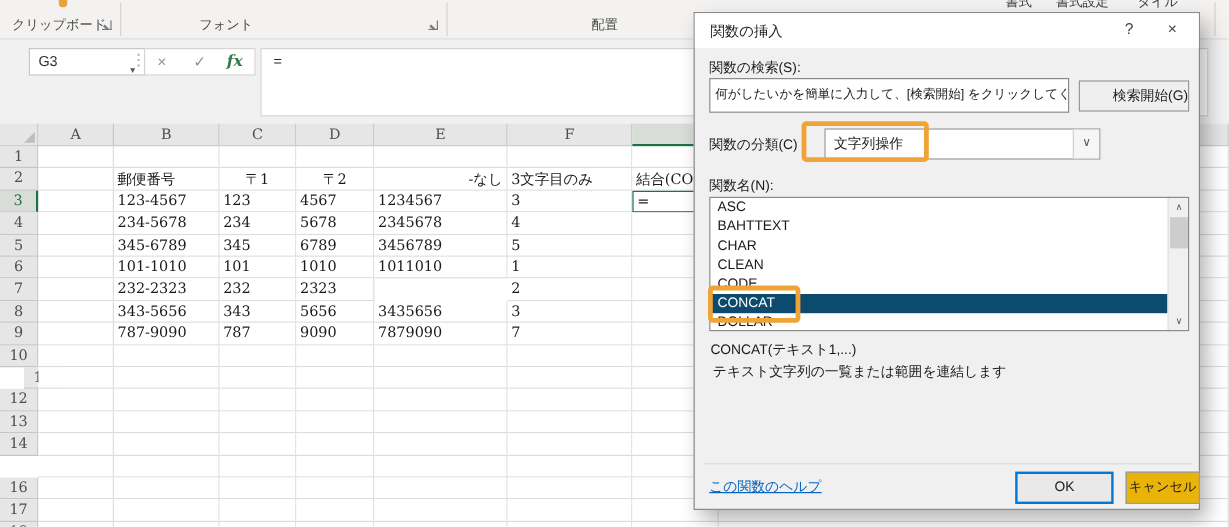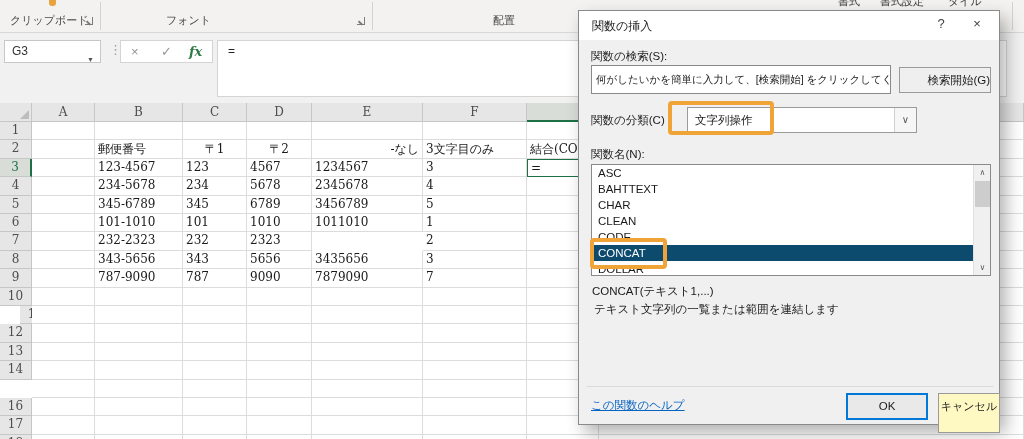--- a/index.html
+++ b/index.html
@@ -12,21 +12,21 @@
   .grp-label { position:absolute; top:13px; font-size:11px; color:#4a4a4a; }
   .vdiv { position:absolute; top:2px; width:1px; height:28px; background:#d5d3d1; }
   .launcher { position:absolute; top:16px; width:10px; height:10px; }
   .launcher::before { content:""; position:absolute; right:1px; bottom:1px; width:7px; height:7px; border-right:1.5px solid #7b7b7b; border-bottom:1.5px solid #7b7b7b; }
   .launcher::after { content:""; position:absolute; right:3px; bottom:3px; width:5px; height:1.5px; background:#7b7b7b; transform:rotate(45deg); }
   .clipped-label { position:absolute; top:-6px; font-size:11px; color:#3b3b3b; }
   #brush-tip { position:absolute; left:49px; top:0; width:7px; height:6px; background:#e8a33e; border-radius:0 0 3px 3px; }
 
   
   #formula-row { left:0; top:33px; width:1024px; height:70px; background:#f1f1f1; }
-  #name-box { position:absolute; left:4px; top:7px; width:97px; height:23px; background:#fff; border:1px solid #c9c7c5; font-size:12px; color:#333; line-height:21px; padding-left:7px; }
+  #name-box { position:absolute; left:24px; top:7px; width:97px; height:23px; background:#fff; border:1px solid #c9c7c5; font-size:12px; color:#333; line-height:21px; padding-left:7px; }
   #name-box .dd { position:absolute; right:6px; top:8px; font-size:7px; color:#555; }
   #dots { position:absolute; left:109px; top:9px; color:#a0a0a0; font-size:13px; }
   #fx-box { position:absolute; left:120px; top:7px; width:93px; height:23px; background:#fff; border:1px solid #d6d4d2; }
   #fx-box span { position:absolute; top:3px; font-size:13px; }
   #fbar { position:absolute; left:217px; top:7px; width:790px; height:57px; background:#fff; border:1px solid #d6d4d2; font-size:12px; color:#222; padding:3px 0 0 10px; }
 
   
   #sheet { left:0; top:103px; width:1024px; height:336px; background:#fff; }
   .colhead, .rowhead, .cell { position:absolute; font-family:"DejaVu Serif","Liberation Serif",serif; }
   .colhead { top:0; height:19px; background:#e7e6e6; border-right:1px solid #c6c6c6; border-bottom:1px solid #c6c6c6; font-size:12px; color:#4e4e4e; text-align:center; line-height:18px; }
@@ -55,21 +55,21 @@
   .fn-item.sel { background:#0c4a6e; color:#fff; }
   #fn-scroll { position:absolute; right:0; top:0; width:17px; height:100%; background:#f0f0f0; border-left:1px solid #e0e0e0; }
   #fn-scroll .sb-arrow { position:absolute; left:0; width:17px; height:15px; font-size:8px; color:#5a5a5a; text-align:center; line-height:15px; }
   #sb-up { top:0; } #sb-down { bottom:0; }
   #sb-thumb { position:absolute; left:1px; top:16px; width:15px; height:26px; background:#cdcdcd; }
   #fn-signature { position:absolute; left:13px; top:273px; font-size:11.5px; color:#1a1a1a; }
   #fn-desc { position:absolute; left:15px; top:291px; font-size:11.5px; color:#1a1a1a; }
   #dlg-divider { position:absolute; left:8px; top:375px; width:406px; height:1px; background:#dadada; }
   #help-link { position:absolute; left:12px; top:387px; font-size:11.5px; color:#0563c1; text-decoration:underline; }
   #ok-btn { position:absolute; left:267px; top:382px; width:82px; height:27px; background:#e9e9e9; border:2px solid #0078d7; font-size:11.5px; text-align:center; line-height:23px; color:#1a1a1a; }
-  #cancel-btn { position:absolute; left:359px; top:382px; width:62px; height:40px; background:#fef9c3; border:1px solid #9a9a9a; font-size:11px; text-align:center; line-height:25px; color:#1a1a1a; }
+  #cancel-btn { position:absolute; left:359px; top:382px; width:62px; height:27px; background:#eab308; border:1px solid #9a9a9a; font-size:11px; text-align:center; line-height:25px; color:#1a1a1a; }
 
   
   .annotation { position:absolute; border:4px solid #f0a437; border-radius:4px; z-index:50; }
   #ann-category { left:668px; top:101px; width:106px; height:34px; }
   #ann-concat { left:590px; top:238px; width:77px; height:31px; }
 </style>
 </head>
 <body>
 
 <div id="ribbon" class="abs">

